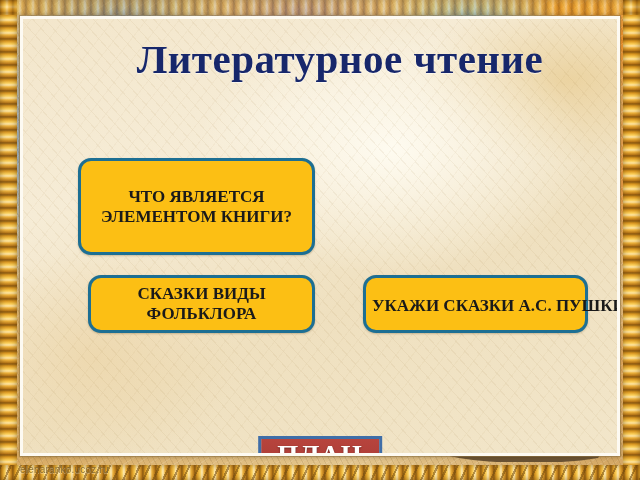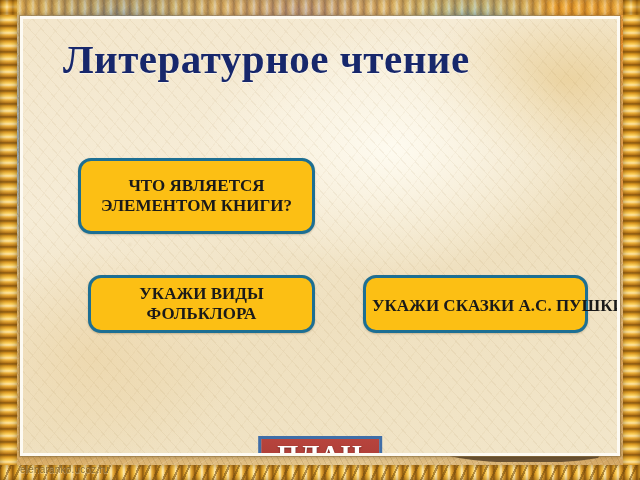--- a/index.html
+++ b/index.html
@@ -108,21 +108,21 @@
       repeating-linear-gradient(-52deg, rgba(170,136,80,.35) 0 1px, transparent 1px 13px),
       radial-gradient(circle 3px at 18% 52%, rgba(150,115,60,.5) 0%, transparent 100%),
       radial-gradient(circle 4px at 76% 70%, rgba(150,115,60,.4) 0%, transparent 100%);
   }
   .panel-inner { position: absolute; inset: 0; }
 
   
   .title {
     position: absolute;
     left: 0; right: 0; top: 16px;
-    text-align: left;
+    text-align: center;
     font-size: 41px;
     font-weight: bold;
     letter-spacing: .5px;
     color: #17276b;
     text-shadow: 0 1px 0 rgba(255,255,255,.55);
     white-space: nowrap;
     padding-left: 40px;
   }
 
   
@@ -138,21 +138,21 @@
     line-height: 1.16;
     text-align: center;
     display: flex;
     align-items: center;
     justify-content: center;
     padding: 0 6px;
     box-shadow: 0 1px 2px rgba(80,55,15,.25);
     cursor: pointer;
   }
   .btn span { display: block; width: 100%; }
-  .btn-q1 { left: 55px;  top: 139px; width: 237px; height: 76px; align-items: center; }
+  .btn-q1 { left: 55px;  top: 139px; width: 237px; height: 97px; align-items: center; }
   .btn-q2 { left: 340px; top: 139px; width: 237px; height: 76px; }
   .btn-q3 { left: 65px;  top: 256px; width: 227px; height: 58px; }
   .btn-q4 { left: 340px; top: 256px; width: 225px; height: 58px; }
   
   .btn-q4 span { position: relative; top: 2px; white-space: nowrap; }
   .btn-q4 { overflow: visible; }
 
   
   .plan {
     position: absolute;
@@ -250,21 +250,21 @@
     <div class="panel-inner">
 
       <div class="title">Литературное чтение</div>
 
       <div class="btn btn-q1">
         <span>ЧТО ЯВЛЯЕТСЯ ЭЛЕМЕНТОМ КНИГИ?</span>
       </div>
 
 
       <div class="btn btn-q3">
-        <span>УКАЖИ ВИДЫ ФОЛЬКЛОРА</span>
+        <span>СКАЗКИ ВИДЫ ФОЛЬКЛОРА</span>
       </div>
 
       <div class="btn btn-q4">
         <span>УКАЖИ СКАЗКИ А.С. ПУШКИНА</span>
       </div>
 
       <div class="plan">ПЛАН</div>
 
     </div>
   </div>

